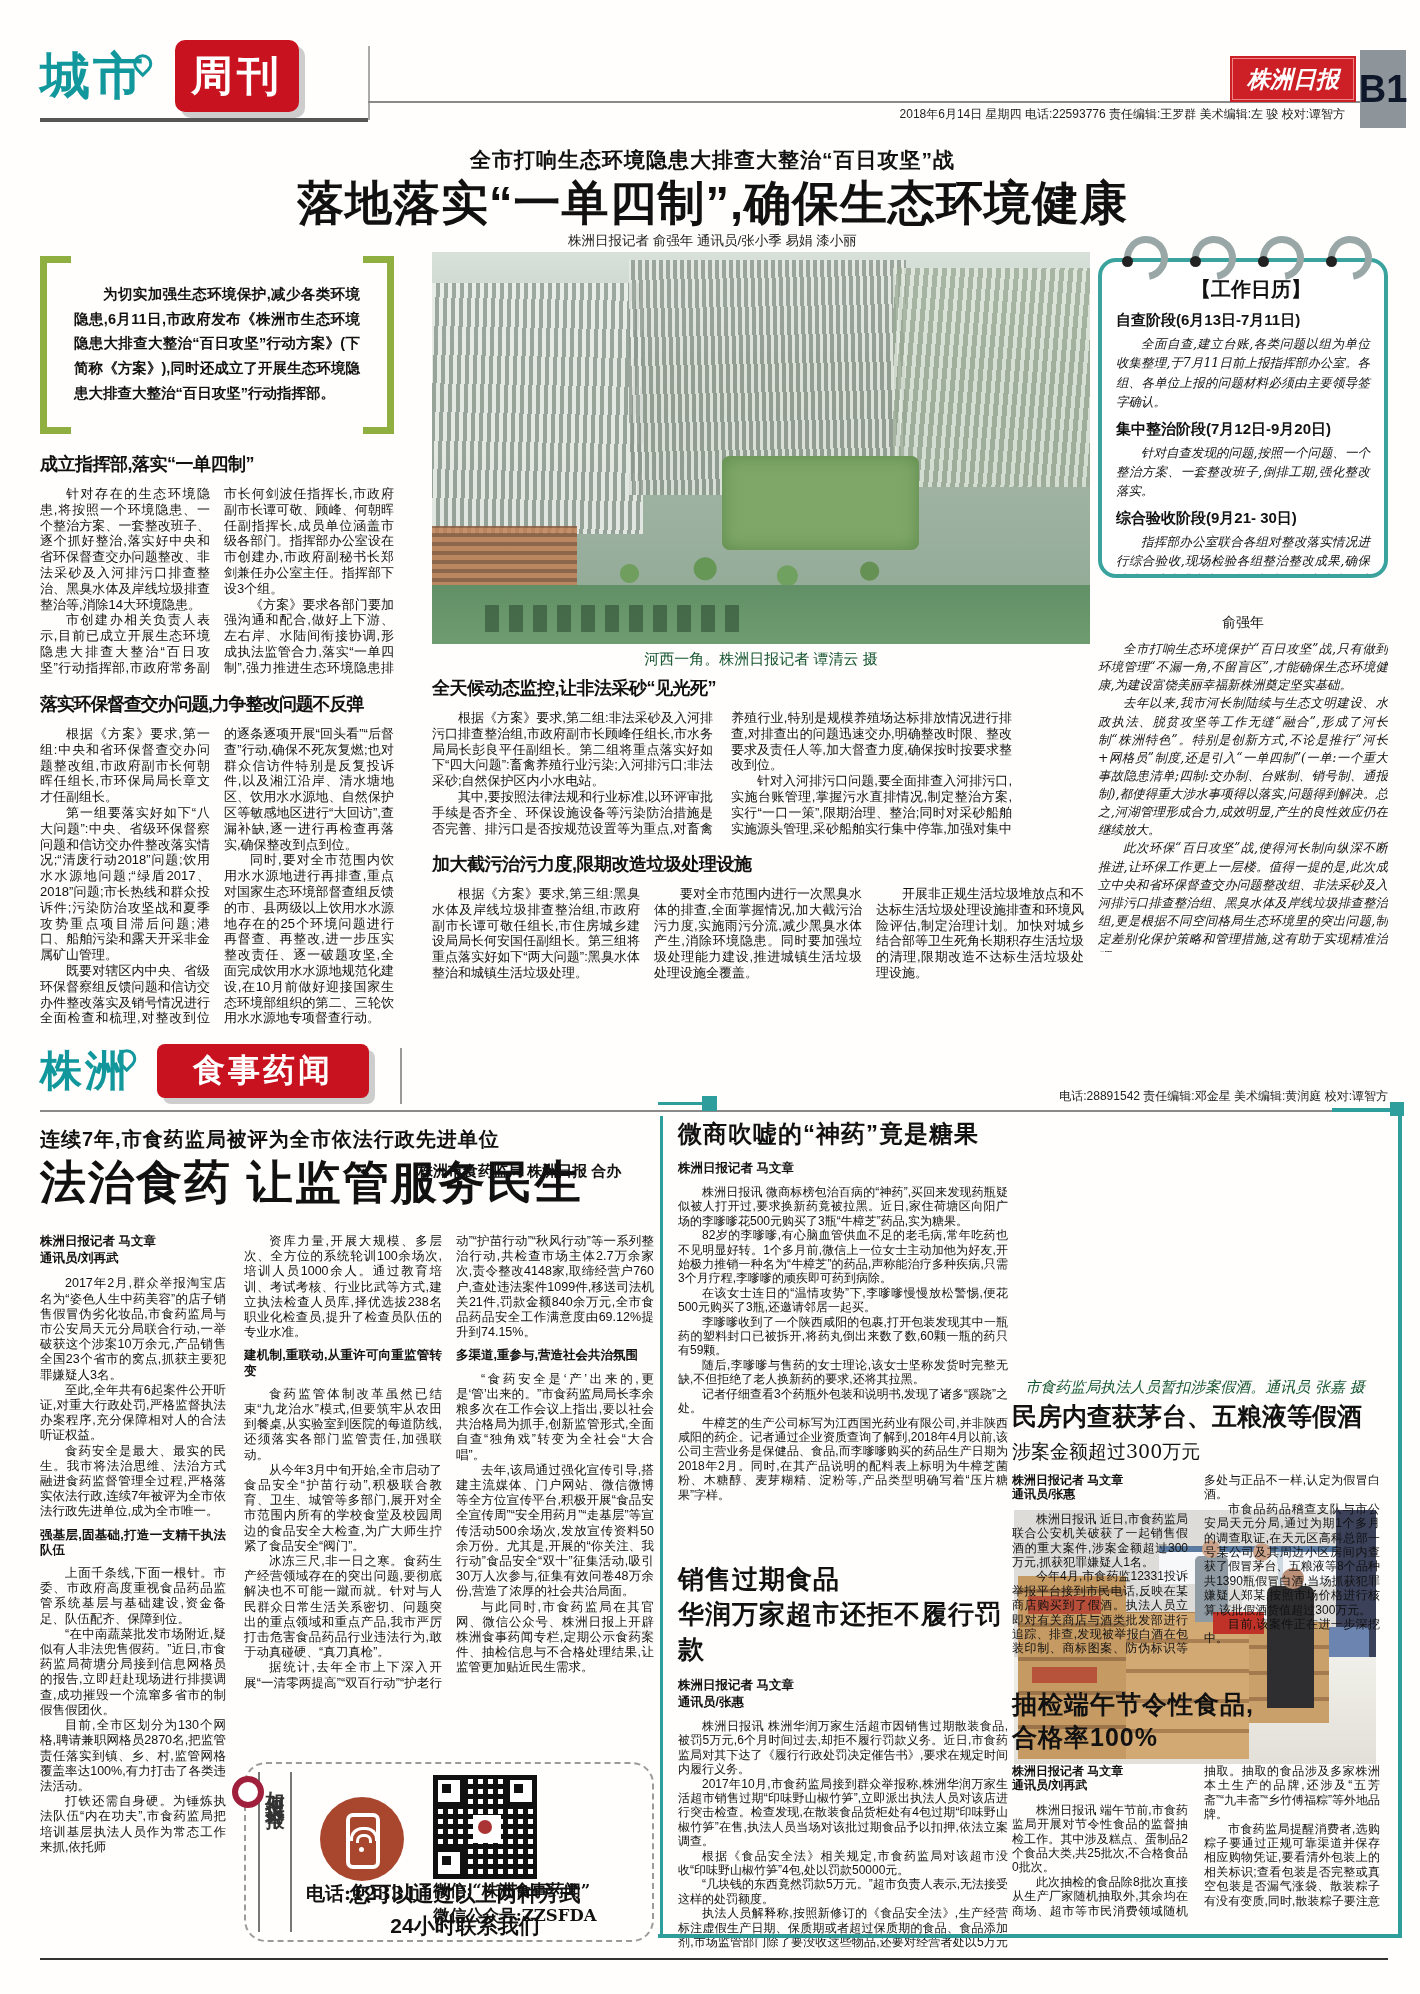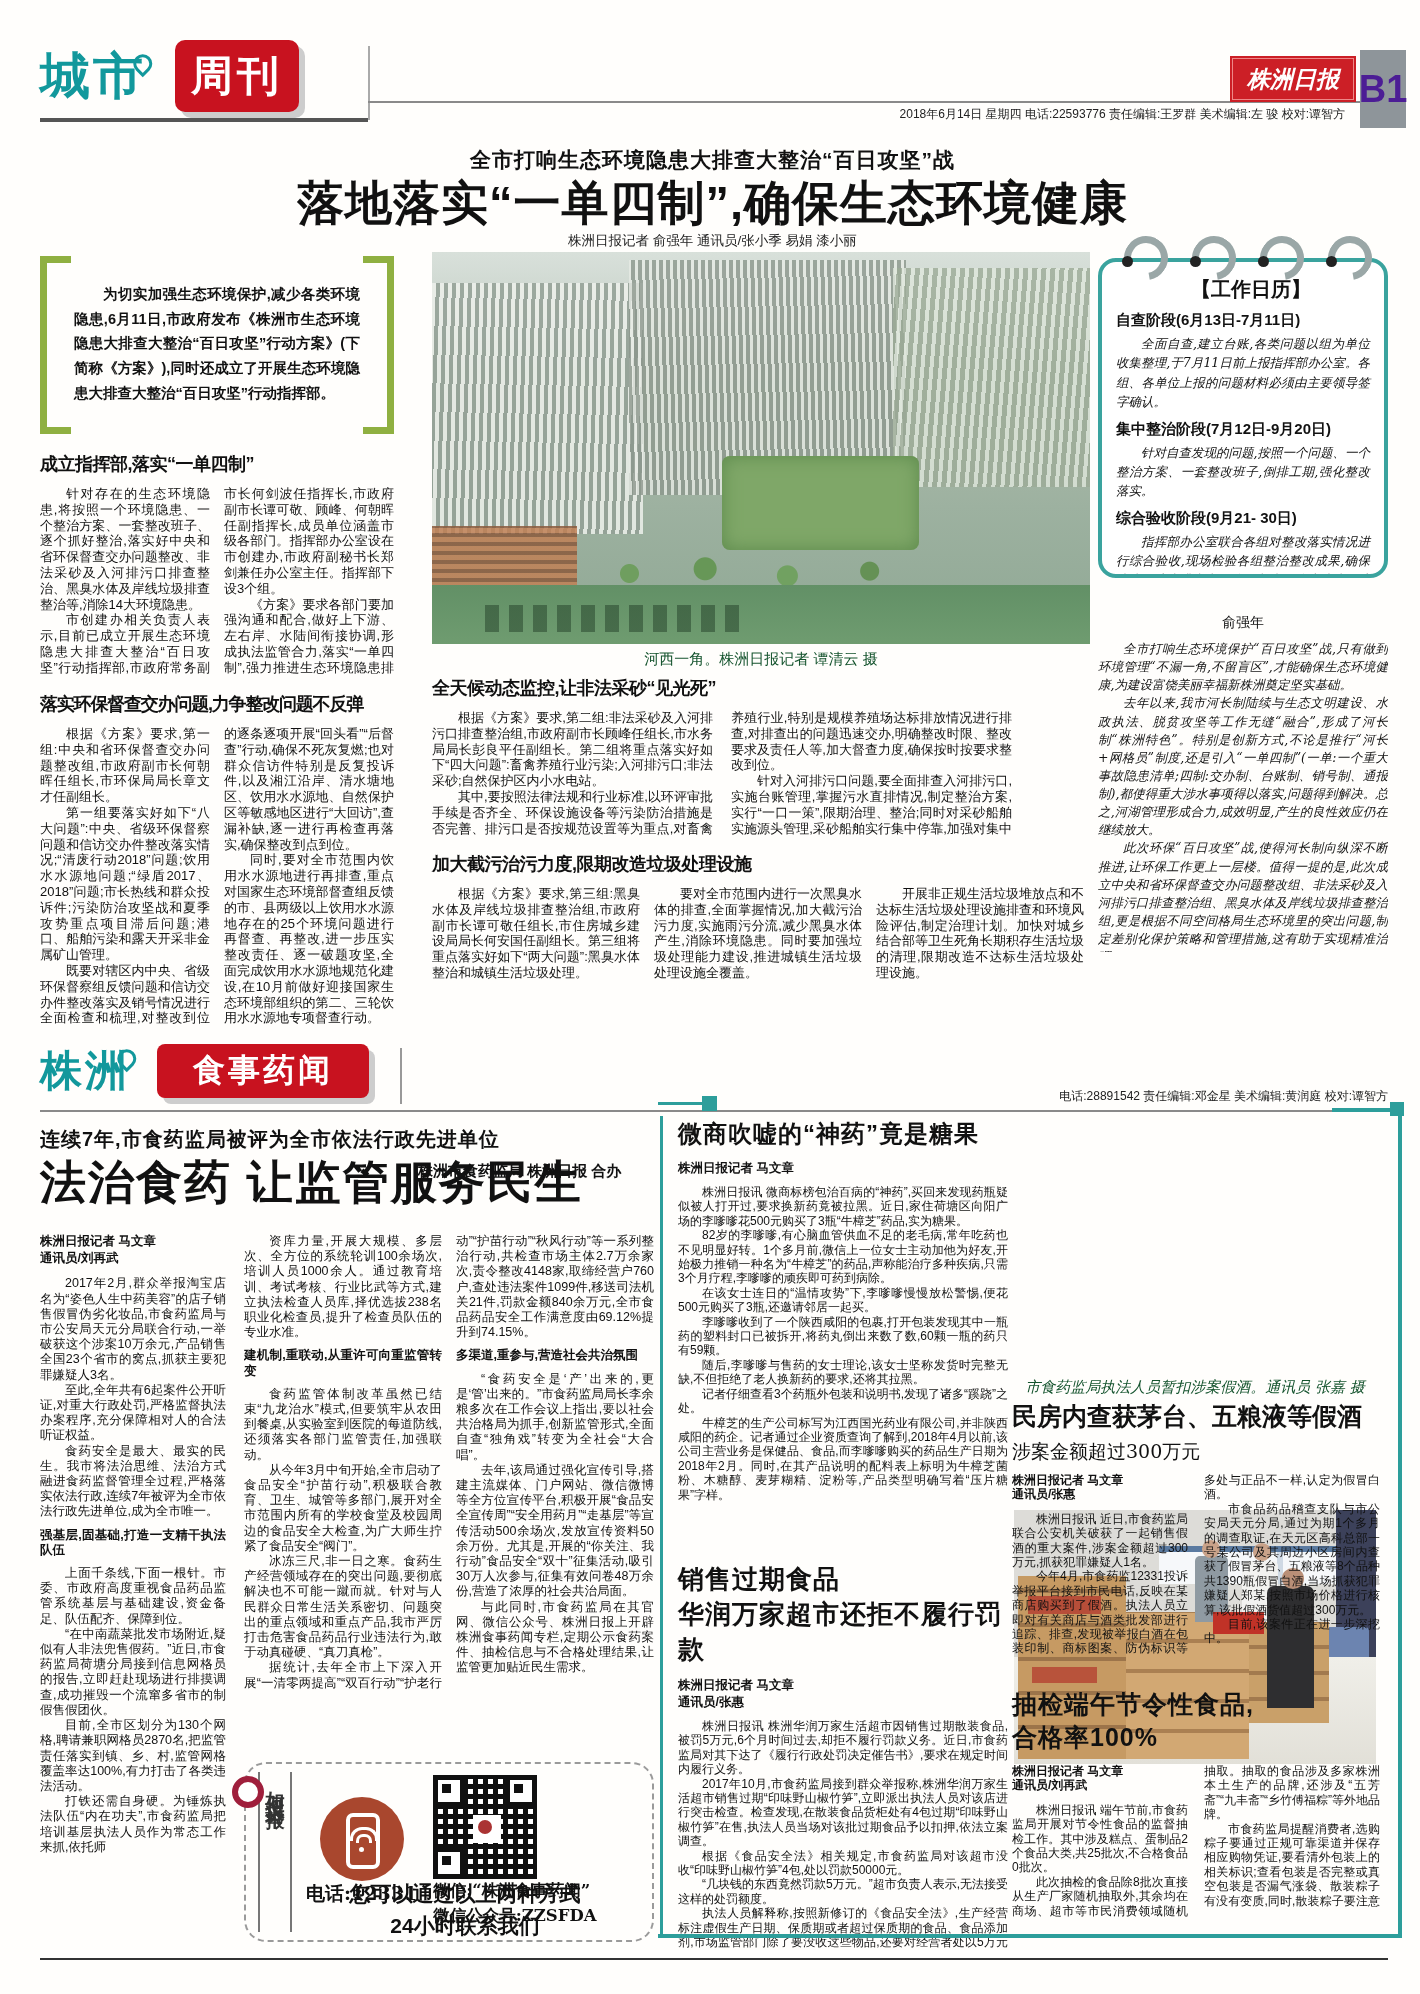--- a/index.html
+++ b/index.html
@@ -10,21 +10,21 @@
   
   .city-logo{font-size:50px;font-weight:900;color:#12989c;letter-spacing:3px;line-height:1;}
   .pin{display:inline-block;width:13px;height:13px;border:3px solid #12989c;border-radius:50% 50% 50% 0;
        transform:rotate(-45deg) translateY(-18px);vertical-align:top;}
   .red-box{background:#c8121f;color:#fff;font-weight:900;border-radius:10px;
            box-shadow:6px 6px 0 #cdcdcd;display:flex;align-items:center;justify-content:center;}
   .hrule{background:#8a8a8a;}
   .paper-logo{background:#cc1f26;color:#fff;font-style:italic;font-weight:bold;
               font-family:"DejaVu Serif",serif;border:1px solid #e88;outline:2px solid #cc1f26;
               display:flex;align-items:center;justify-content:center;}
-  .pageno{background:#8e959a;color:#4c1d95;font-weight:bold;display:flex;align-items:center;justify-content:center;}
+  .pageno{background:#8e959a;color:#0f172a;font-weight:bold;display:flex;align-items:center;justify-content:center;}
   .dateline{font-size:12px;color:#222;}
   
   .kicker{font-size:21px;font-weight:bold;text-align:center;letter-spacing:1px;}
   .mainhead{font-size:47px;font-weight:900;text-align:center;letter-spacing:1px;}
   .byline{font-size:13.5px;text-align:center;color:#222;}
   .intro-box{padding:26px 34px;font-size:14.5px;line-height:1.7;font-weight:bold;}
   .brk{position:absolute;top:0;bottom:0;width:24px;border:7px solid #8fb041;}
   .brk.l{left:0;border-right:none;}
   .brk.r{right:0;border-left:none;}
   .sechead{font-size:18px;font-weight:900;letter-spacing:-0.5px;margin:0 0 10px 0;}

